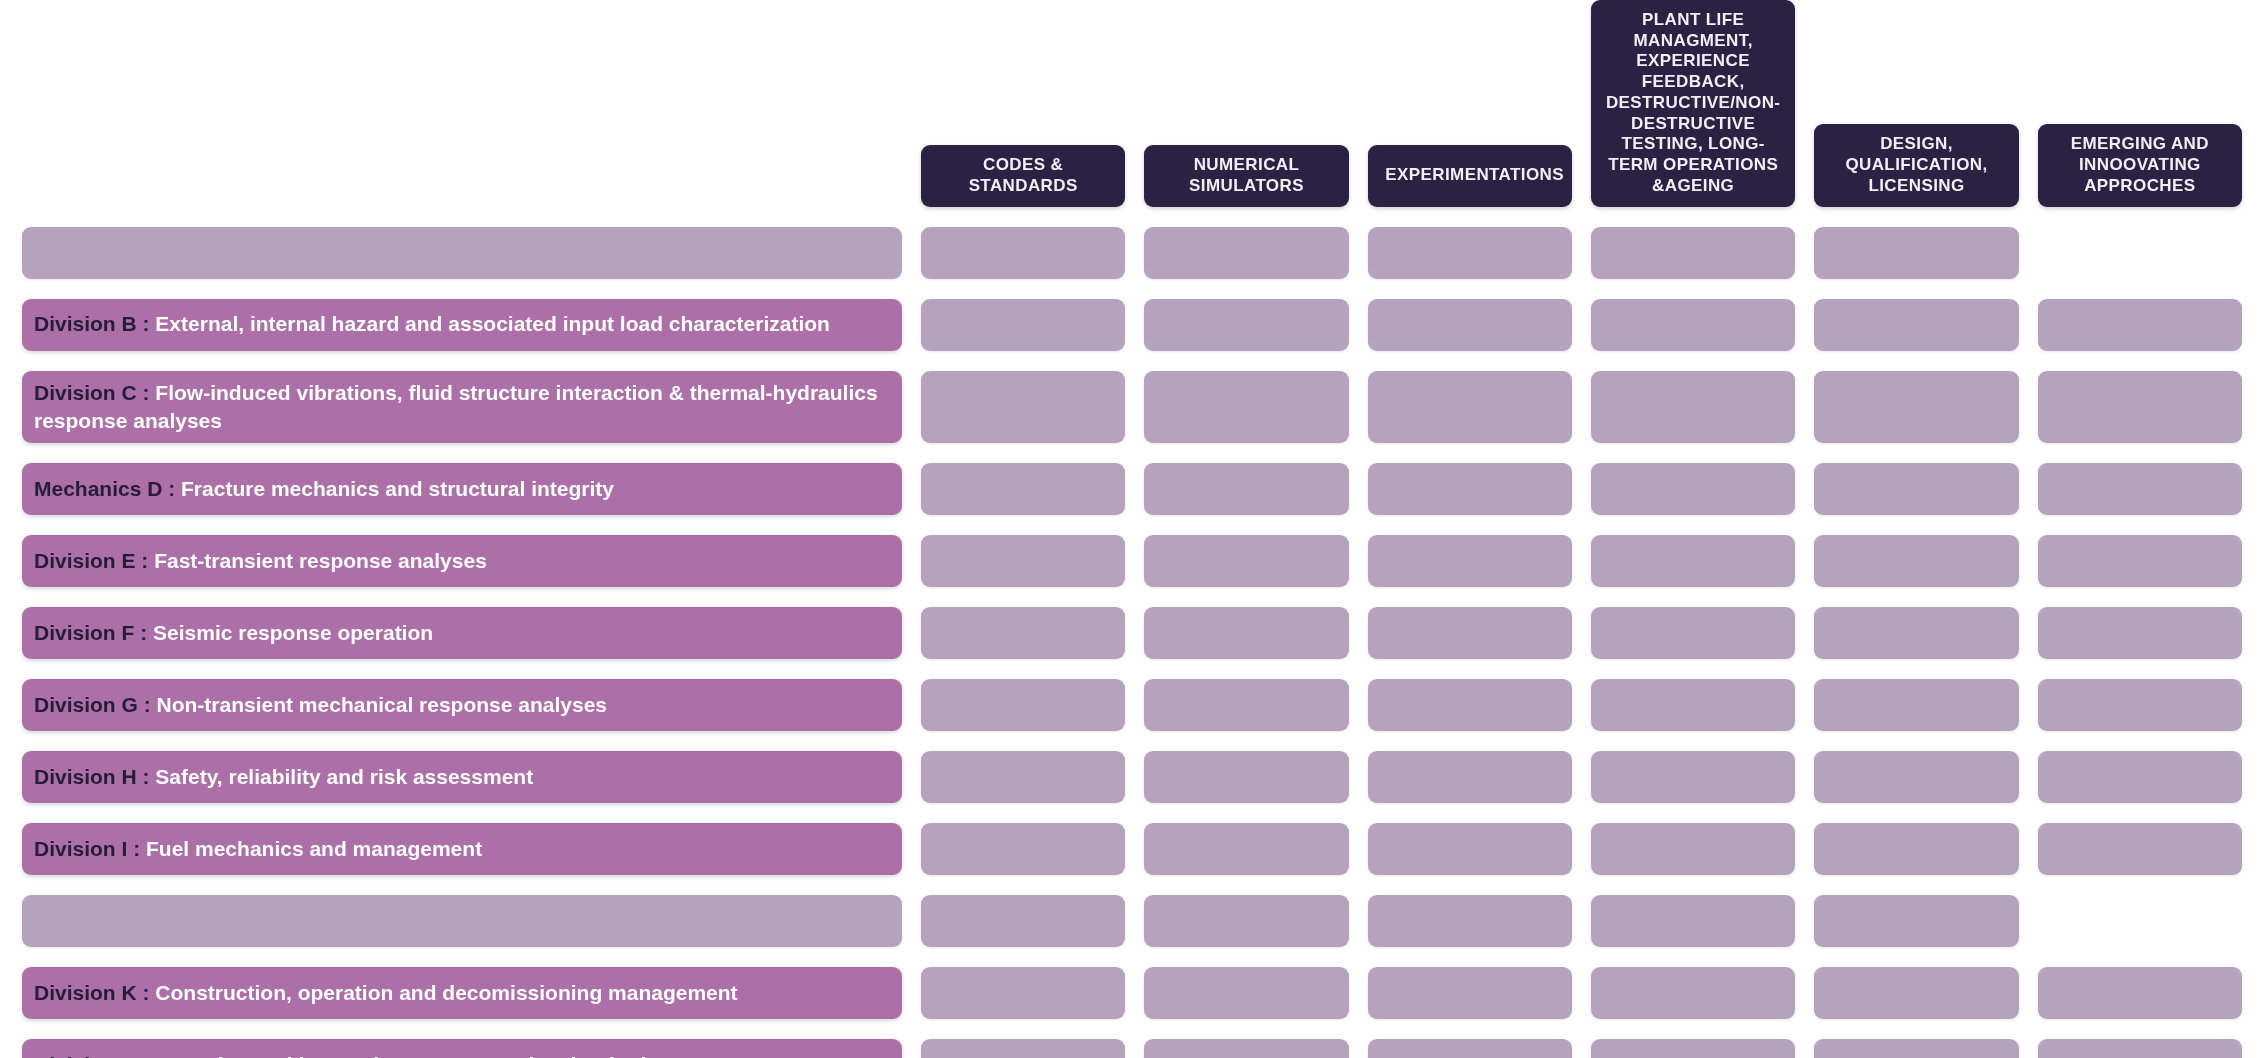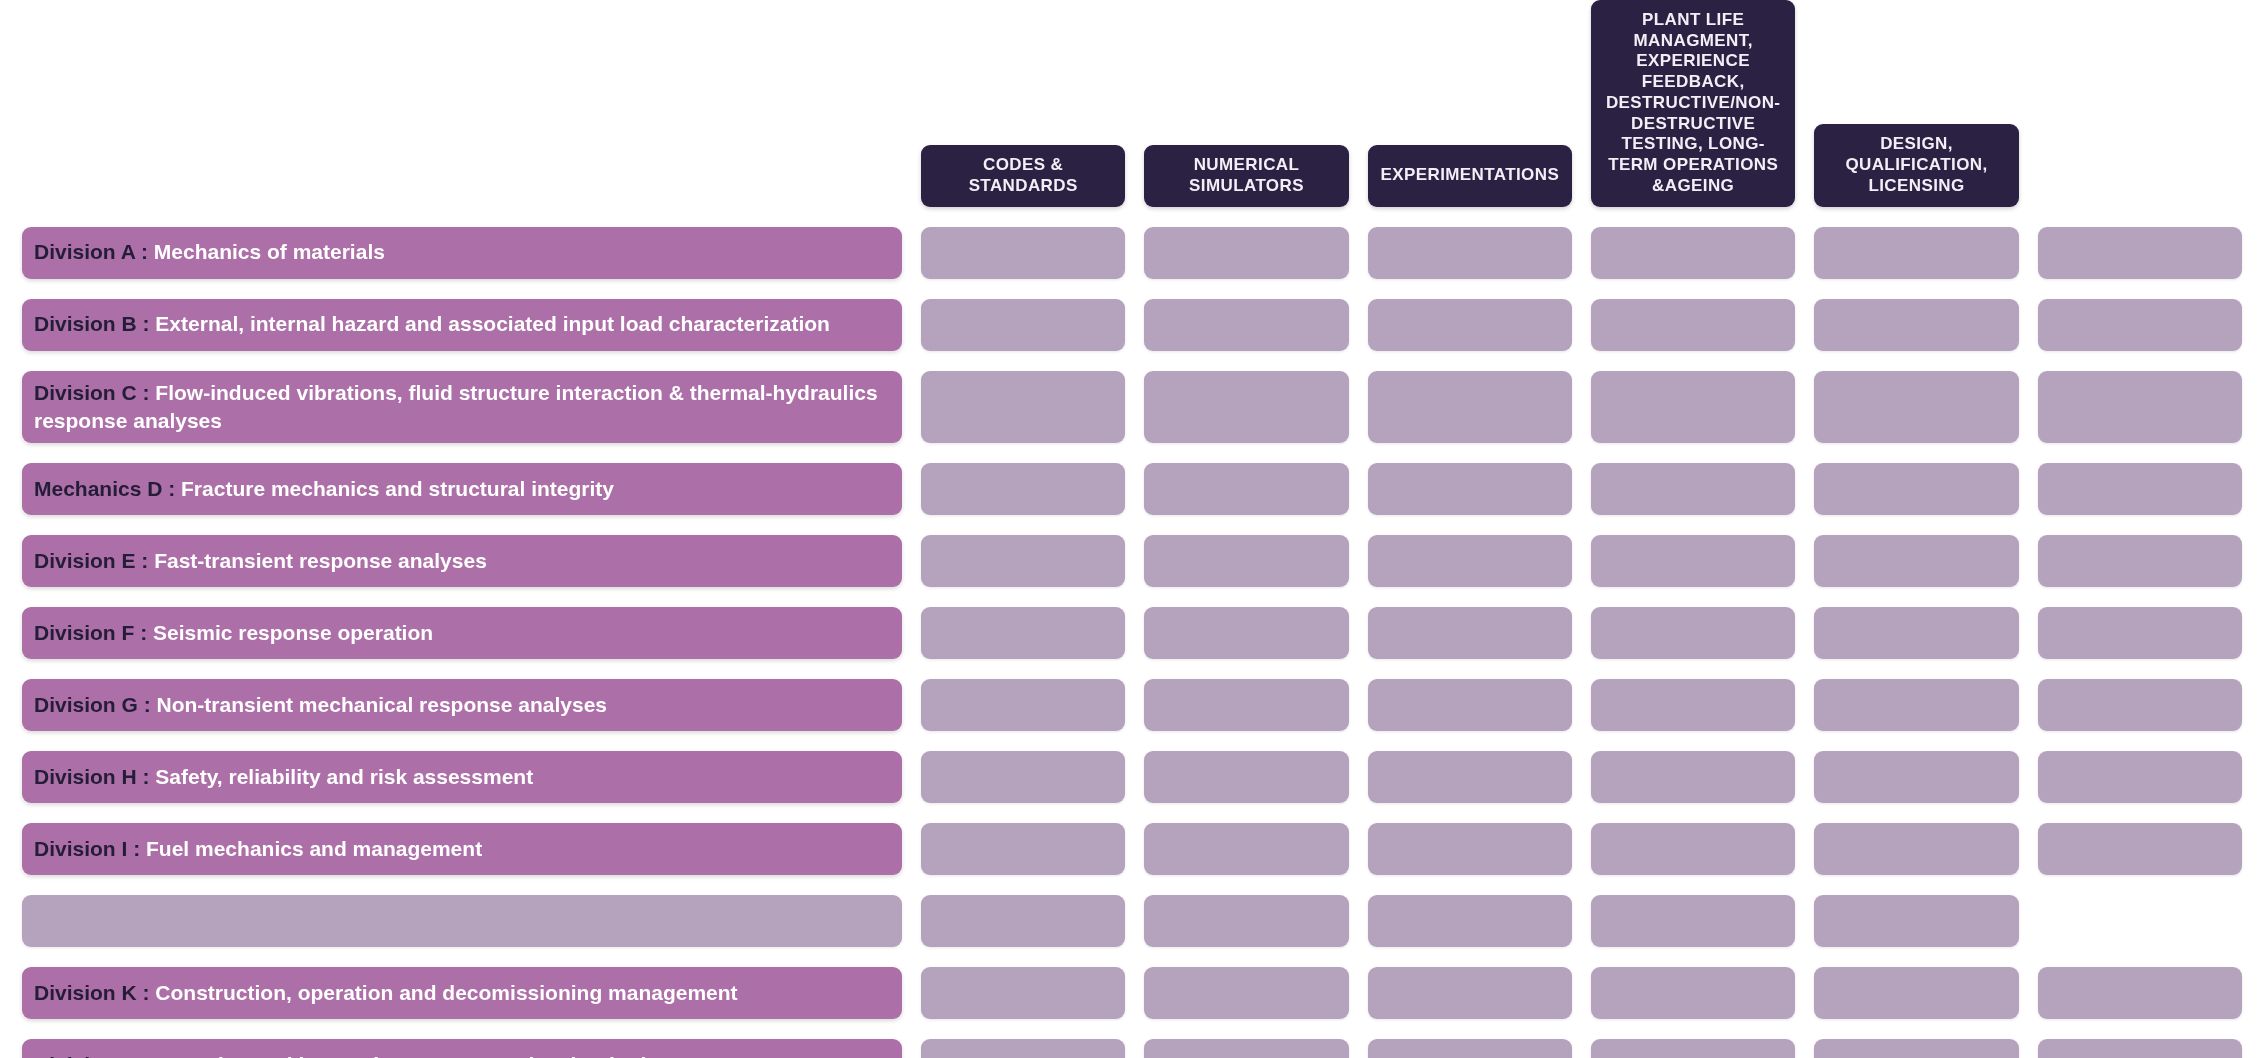--- a/index.html
+++ b/index.html
@@ -36,21 +36,21 @@
   .corner-spacer {
     grid-column: 1;
   }
 
   .col-header {
     background: #2b2243;
     color: #f2eff7;
     border-radius: 9px;
     display: flex;
     align-items: center;
-    justify-content: center;
+    justify-content: flex-end;
     text-align: center;
     font-size: 17px;
     font-weight: bold;
     letter-spacing: 0.4px;
     line-height: 1.22;
     padding: 10px 8px;
     box-sizing: border-box;
     align-self: end;
     min-height: 62px;
     box-shadow: 0 2px 4px rgba(0,0,0,0.18);
@@ -108,22 +108,22 @@
       </div>
       <div class="col-header">
         <span>EXPERIMENTATIONS</span>
       </div>
       <div class="col-header">
         <span>PLANT LIFE MANAGMENT, EXPERIENCE FEEDBACK, DESTRUCTIVE/NON-DESTRUCTIVE TESTING, LONG-TERM OPERATIONS &amp;AGEING</span>
       </div>
       <div class="col-header">
         <span>DESIGN, QUALIFICATION, LICENSING</span>
       </div>
-      <div class="division-bar">
-        <span class="division-text"><span class="div-code">Division A : </span><span class="div-title">Mechanics of materials</span></span>
+      <div class="col-header">
+        <span>EMERGING AND INNOOVATING APPROCHES</span>
       </div>
       <div class="cell"></div>
       <div class="cell"></div>
       <div class="cell"></div>
       <div class="cell"></div>
       <div class="cell"></div>
       <div class="cell"></div>
       <div class="division-bar">
         <span class="division-text"><span class="div-code">Division B : </span><span class="div-title">External, internal hazard and associated input load characterization</span></span>
       </div>

